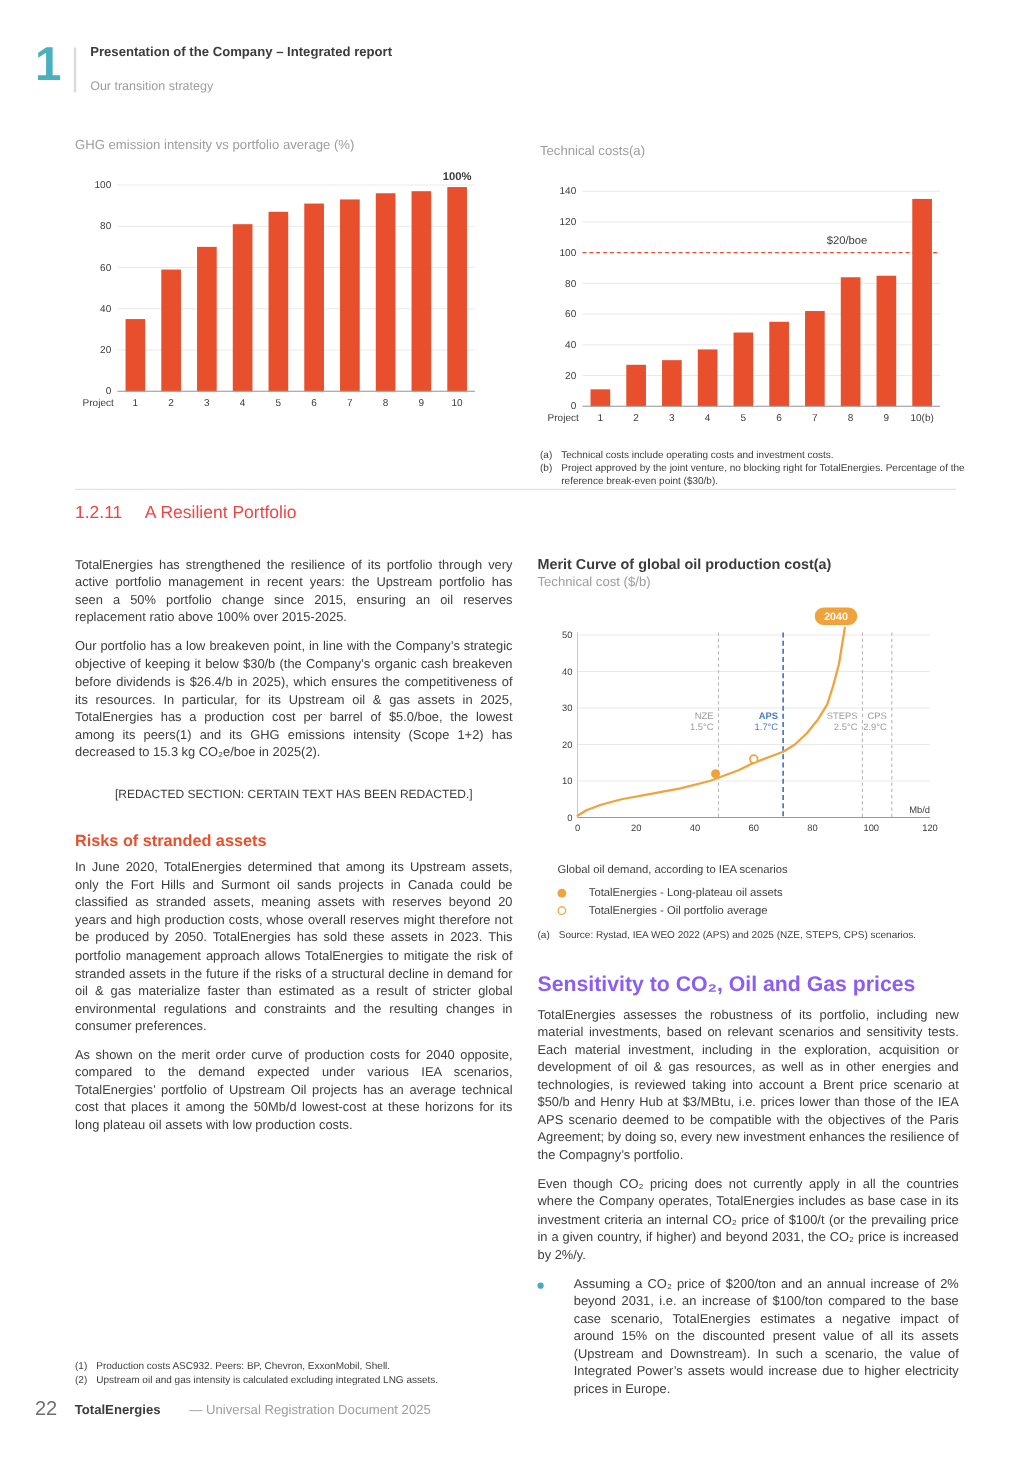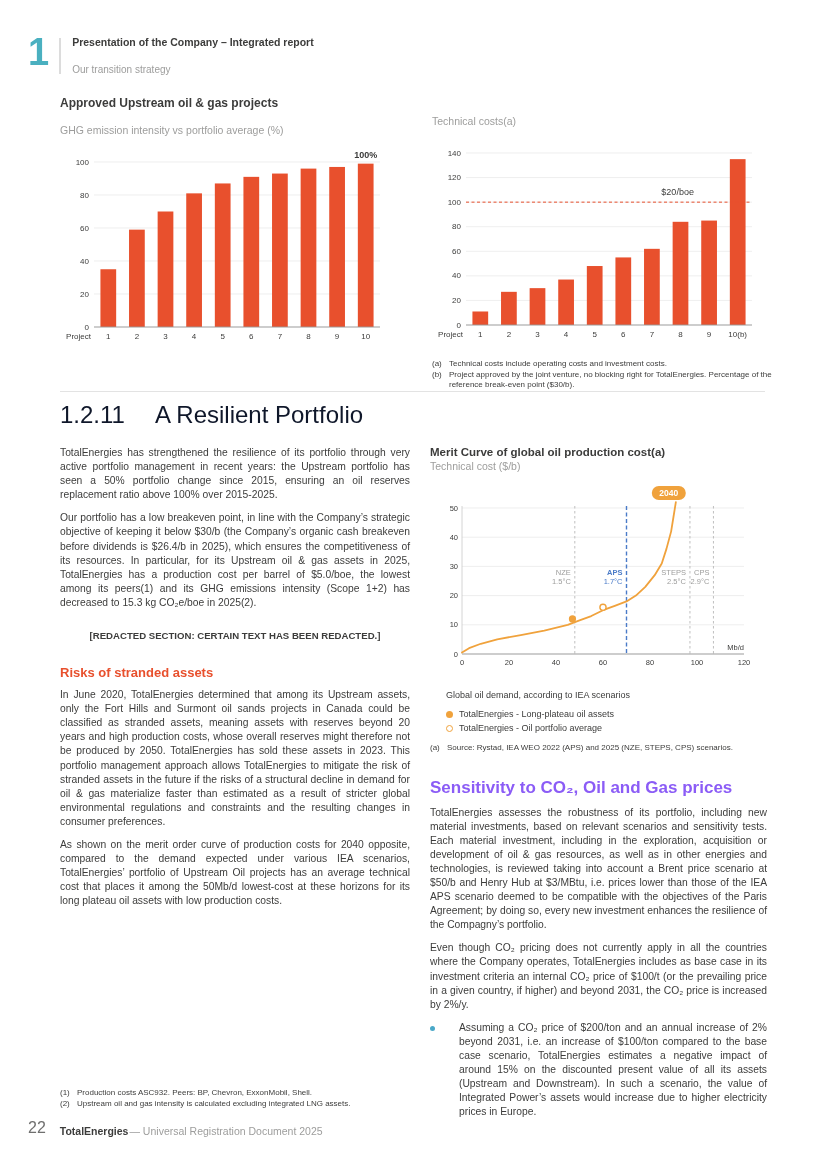--- a/index.html
+++ b/index.html
@@ -23,71 +23,70 @@
   svg{display:block;font-family:"Liberation Sans",sans-serif}
   .bar-svg{margin-top:10px}
 
   .fn-list{margin-top:10px;font-size:8px;line-height:1.32;color:#3c3c3b}
   .fn{display:flex}
   .fn-marker{width:17px;flex:none}
   .fn-text{flex:1}
 
   
   .section-rule{position:absolute;top:391px;left:60px;width:705px;border-top:1px solid #e3e3e3}
-  .section-heading{position:absolute;top:401px;left:60px;display:flex;gap:30px;
-                   font-size:24px;font-weight:400;color:#0f172a}
+  .section-heading{position:absolute;top:401px;left:60px;display:flex;gap:18px;
+                   font-size:14px;font-weight:400;color:#ef4444}
 
   
   .body-cols{position:absolute;top:446px;left:60px;display:flex;gap:20px}
   .col-left{width:350px}
   .col-right{width:337px}
   .body-p{font-size:10.3px;line-height:1.37;text-align:justify;margin-bottom:9px}
-  .redacted{font-size:9.6px;font-weight:bold;text-align:center;margin:20px 8px 24px}
+  .redacted{font-size:9.6px;font-weight:normal;text-align:center;margin:20px 8px 24px}
   .h-risks{color:#e8502d;font-size:13px;margin:18px 0 8px;font-weight:bold}
   .h-sens{color:#8b5cf6;font-size:17px;margin:24px 0 8px;font-weight:bold}
 
   
   .merit-title{font-size:11.5px;font-weight:bold}
   .merit-subtitle{font-size:10.5px;color:#9d9d9c;margin-top:2px}
   .merit-svg{margin-top:8px;margin-left:6px}
   .merit-caption{font-size:9px;margin:8px 0 9px;padding-left:16px}
-  .legend-row{display:flex;align-items:center;gap:6px;font-size:9px;padding-left:16px;margin-bottom:4px}
+  .legend-row{display:flex;align-items:center;gap:18px;font-size:9px;padding-left:16px;margin-bottom:4px}
   .dot{width:7px;height:7px;border-radius:50%;flex:none}
   .dot-filled{background:#f0a23c}
   .dot-open{border:1.5px solid #f0a23c;background:#fff}
   .merit-fn{margin-top:10px;margin-bottom:4px}
 
   .bullet-item{display:flex;gap:24px}
   .bullet-dot{flex:none;width:5px;height:5px;border-radius:50%;background:#4aa8c8;margin-top:5px}
   .bullet-text{font-size:10.3px;line-height:1.37;text-align:justify;flex:1}
 
   
   .page-footnotes{position:absolute;left:60px;top:1087px;font-size:8px;line-height:1.4;width:420px}
-  .page-footer{position:absolute;left:28px;top:1119px;display:flex;align-items:flex-end}
+  .page-footer{position:absolute;left:28px;top:1119px;display:flex;align-items:center}
   .footer-num{font-size:16px;color:#6f6f6e;margin-right:14px}
   .footer-brand{font-size:10.5px;font-weight:bold;color:#3c3c3b}
-  .footer-suffix{font-size:10.5px;color:#9d9d9c;margin-left:1px}
+  .footer-suffix{font-size:10.5px;color:#9d9d9c;margin-left:23px}
 </style>
 </head>
 <body>
 
 <div class="page">
 
   <header class="page-header">
     <div class="chapter-num">1</div>
     <div class="header-divider"></div>
     <div>
       <div class="header-title">Presentation of the Company – Integrated report</div>
       <div class="header-subtitle">Our transition strategy</div>
     </div>
   </header>
 
   <section class="charts-row">
     <div class="chart-block">
-      <div class="chart-title">Approved Upstream oil &amp; gas projects</div>
       <div class="chart-subtitle">GHG emission intensity vs portfolio average (%)</div>
       <svg class="bar-svg" width="330" height="205">
           <line x1="34" y1="181" x2="320" y2="181" stroke="#e6e6e6" stroke-width="0.7"></line>
           <text x="29" y="183.5" font-size="8" fill="#3c3c3b" text-anchor="end">0</text>
           <line x1="34" y1="148" x2="320" y2="148" stroke="#e6e6e6" stroke-width="0.7"></line>
           <text x="29" y="150.5" font-size="8" fill="#3c3c3b" text-anchor="end">20</text>
           <line x1="34" y1="115" x2="320" y2="115" stroke="#e6e6e6" stroke-width="0.7"></line>
           <text x="29" y="117.5" font-size="8" fill="#3c3c3b" text-anchor="end">40</text>
           <line x1="34" y1="82" x2="320" y2="82" stroke="#e6e6e6" stroke-width="0.7"></line>
           <text x="29" y="84.5" font-size="8" fill="#3c3c3b" text-anchor="end">60</text>

